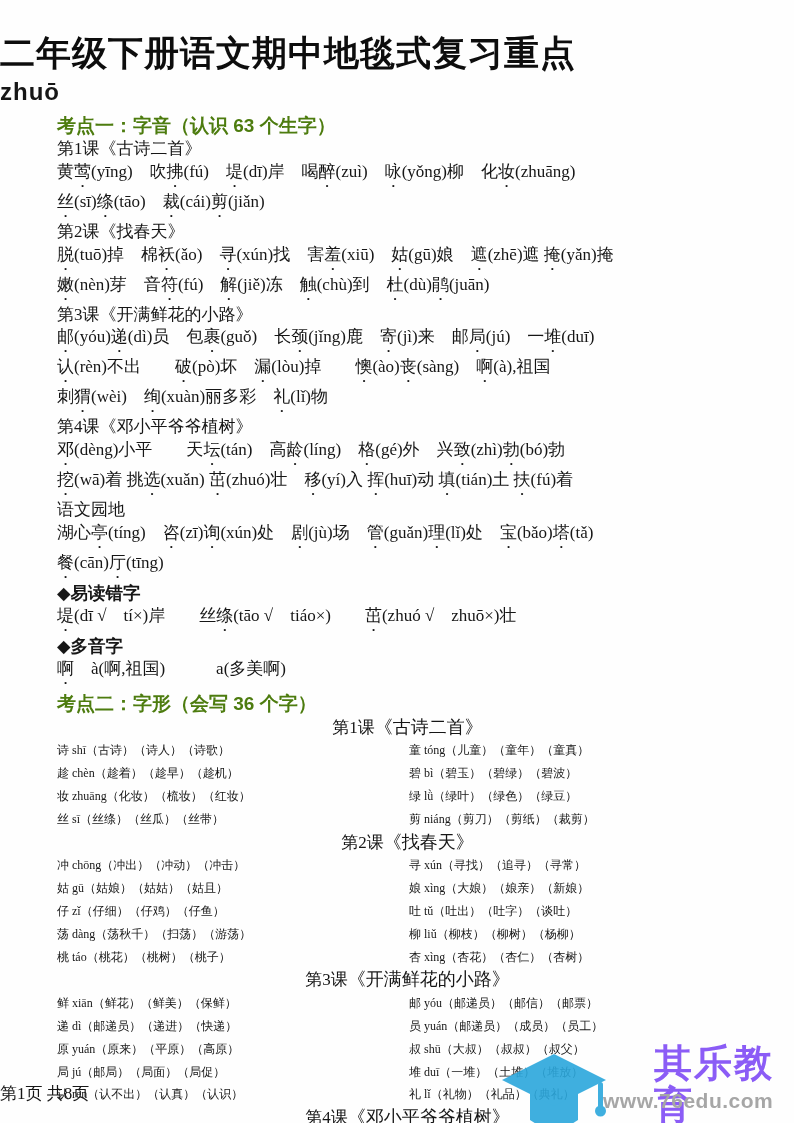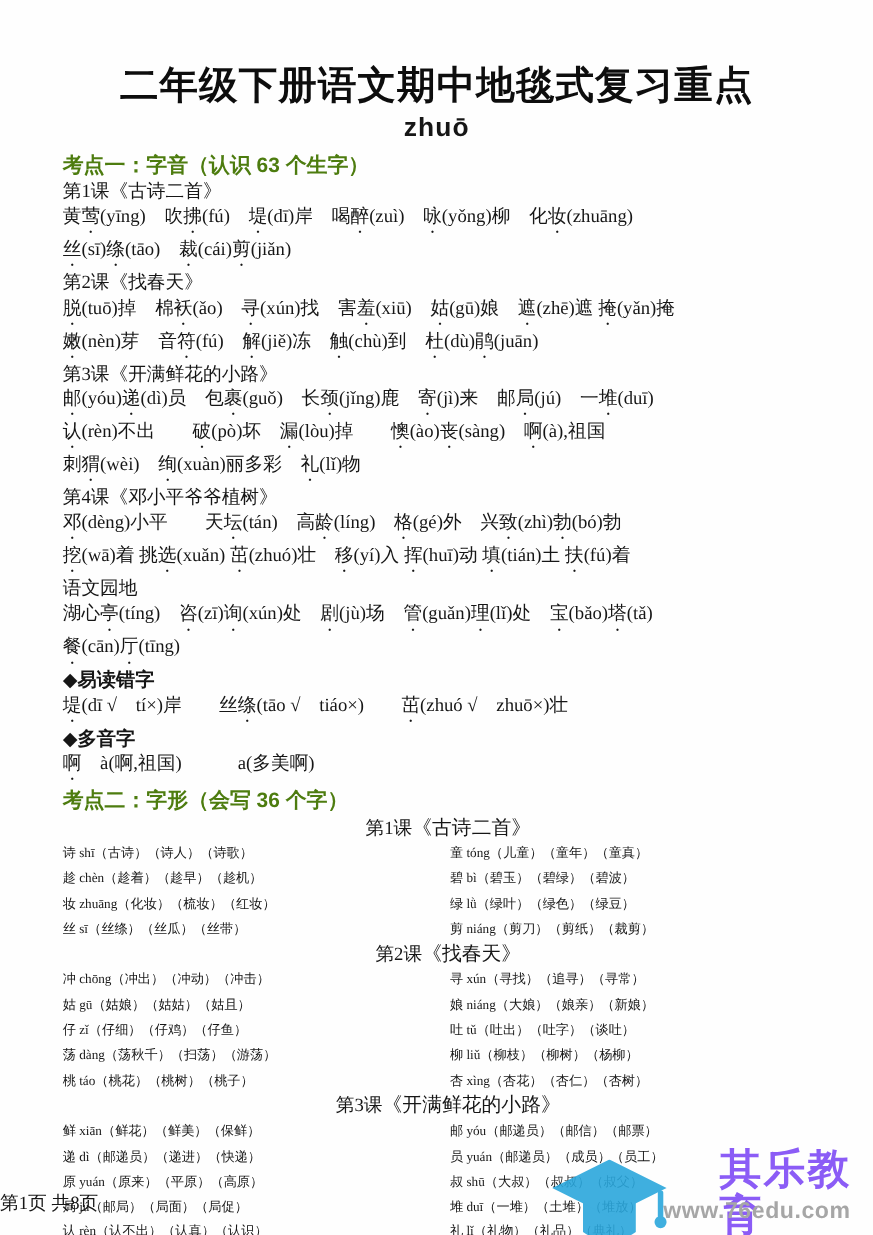--- a/index.html
+++ b/index.html
@@ -1,21 +1,21 @@
 <!DOCTYPE html>
 <html><head>
 <meta charset="utf-8">
 <style>
   html,body { margin:0; padding:0; background:#e8e8e8; }
   .page {
     position:relative; width:794px; height:1123px; margin:0 auto;
     background:#fefefe; color:#161616; overflow:hidden;
     font-family:"Liberation Serif","DejaVu Serif",serif;
   }
-  .head { padding-top:16px; text-align:center;margin-top:39px; }
+  .head { padding-top:30px; text-align:left; }
   .title {
     margin:0; font-family:"Liberation Sans","DejaVu Sans",sans-serif;
     font-weight:700; font-size:35px; line-height:46px; letter-spacing:1px; color:#0d0d0d;
   }
   .subtitle {
     margin:0; font-family:"Liberation Sans","DejaVu Sans",sans-serif;
     font-weight:700; font-size:24px; line-height:32px; letter-spacing:1px;
   }
   .content { padding:0 36px 0 57px; }
   .kaodian {
@@ -107,21 +107,21 @@
           <div class="cell">丝 sī（丝绦）（丝瓜）（丝带）</div>
           <div class="cell">剪 niáng（剪刀）（剪纸）（裁剪）</div>
         </div>
         <div class="block-heading"><span class="bh-prefix">第2课</span><span class="bh-title">《找春天》</span></div>
         <div class="row">
           <div class="cell">冲 chōng（冲出）（冲动）（冲击）</div>
           <div class="cell">寻 xún（寻找）（追寻）（寻常）</div>
         </div>
         <div class="row">
           <div class="cell">姑 gū（姑娘）（姑姑）（姑且）</div>
-          <div class="cell">娘 niáng（大娘）（娘亲）（新娘）</div>
+          <div class="cell">娘 xìng（大娘）（娘亲）（新娘）</div>
         </div>
         <div class="row">
           <div class="cell">仔 zǐ（仔细）（仔鸡）（仔鱼）</div>
           <div class="cell">吐 tǔ（吐出）（吐字）（谈吐）</div>
         </div>
         <div class="row">
           <div class="cell">荡 dàng（荡秋千）（扫荡）（游荡）</div>
           <div class="cell">柳 liǔ（柳枝）（柳树）（杨柳）</div>
         </div>
         <div class="row">

